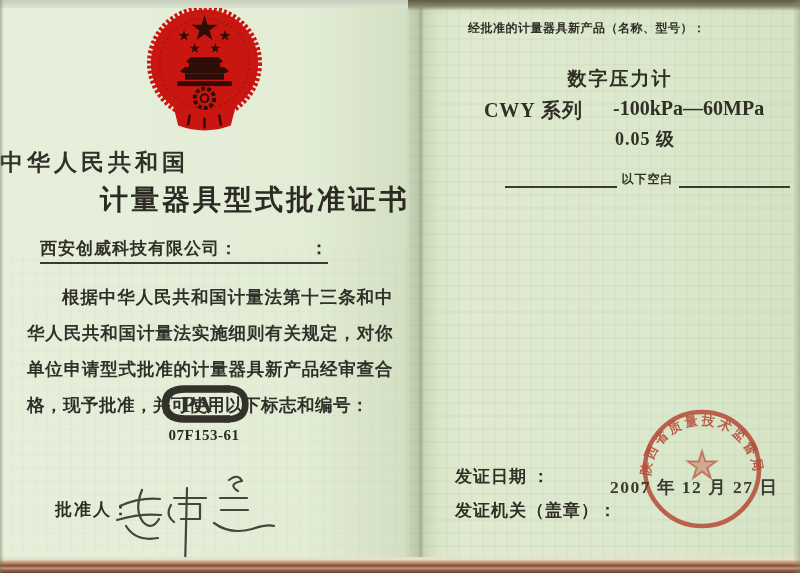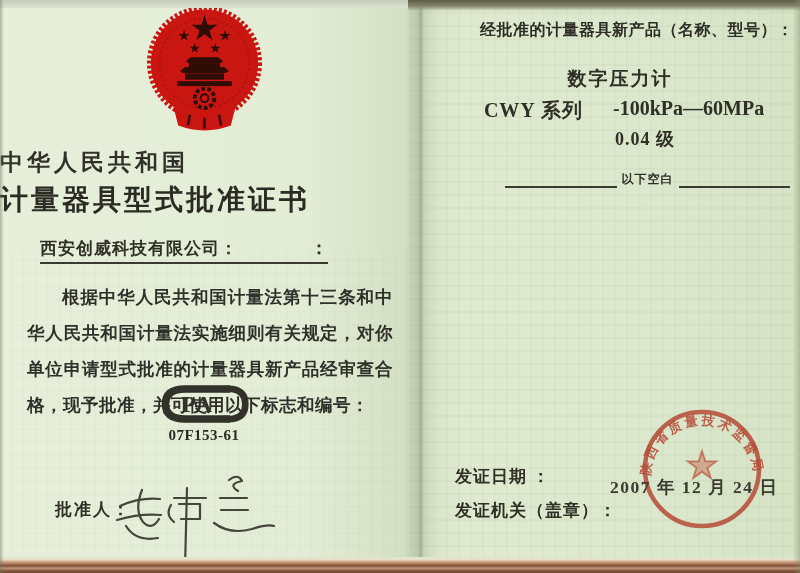--- a/index.html
+++ b/index.html
@@ -24,37 +24,37 @@
   .edge-bottom{left:0;top:557px;width:800px;height:16px;
     background:linear-gradient(180deg,#dfe5cc 0%,#e8e1c9 15%,#caa586 30%,#aa7153 45%,#7e4c38 55%,#c09878 70%,#8a5a42 85%,#6b4634 100%);}
   .edge-left{left:0;top:0;width:4px;height:573px;background:linear-gradient(90deg,rgba(110,120,95,.5),rgba(110,120,95,0));}
   .edge-right{left:793px;top:0;width:7px;height:573px;background:linear-gradient(90deg,rgba(130,140,105,0),rgba(130,140,105,.45));}
   .fold{left:405px;top:0;width:30px;height:573px;
     background:linear-gradient(90deg,rgba(110,125,90,0),rgba(110,125,90,.28) 45%,rgba(88,102,70,.42) 52%,rgba(110,125,90,.14) 62%,rgba(110,125,90,0));}
   
   .emblem{left:146px;top:2px;width:117px;height:133px;}
   .country{left:0;top:147px;width:410px;text-align:left;
     font-size:23px;font-weight:700;letter-spacing:4px;color:#31312a;}
-  .cert-title{left:0;top:181px;width:410px;text-align:left;
+  .cert-title{left:0;top:181px;width:410px;text-align:right;
     font-size:28px;font-weight:700;letter-spacing:3px;color:#2b2b24;}
   .addressee-row{left:40px;top:236px;width:288px;display:flex;
     justify-content:space-between;align-items:center;
     border-bottom:2px solid #3a3a30;padding-bottom:2px;}
   .addressee-row .name{font-size:17px;font-weight:700;letter-spacing:1px;}
   .addressee-row .tail{font-size:18px;font-weight:700;}
   .body-par{left:27px;top:279px;width:366px;font-size:17.5px;font-weight:700;
     line-height:36px;text-align:justify;text-indent:2em;letter-spacing:.5px;color:#30302a;}
   .cpa{left:157px;top:381px;width:94px;height:46px;}
   .cpa-num{left:138px;top:427px;width:132px;text-align:center;
     font-size:15px;font-weight:700;letter-spacing:.5px;color:#2b2b24;}
   .approver{left:55px;top:498px;font-size:17px;font-weight:700;letter-spacing:2px;}
   .signature{left:108px;top:468px;width:170px;height:105px;}
   
-  .r-header{left:468px;top:20px;width:320px;font-size:16px;font-weight:700;
-    letter-spacing:.5px;color:#2e2e26;margin-left:12px;}
+  .r-header{left:468px;top:20px;width:320px;font-size:12px;font-weight:700;
+    letter-spacing:.5px;color:#2e2e26;}
   .product{left:430px;top:66px;width:380px;text-align:center;
     font-size:19px;font-weight:700;letter-spacing:2px;}
   .model-row{left:420px;top:97px;width:380px;display:flex;
     justify-content:center;gap:30px;font-size:20px;font-weight:700;padding-left:14px;}
   .model-row .series{letter-spacing:1px;}
   .acc{left:565px;top:127px;width:160px;text-align:center;
     font-size:18px;font-weight:700;letter-spacing:1px;}
   .blank-row{left:505px;top:150px;width:285px;height:14px;display:flex;align-items:flex-end;margin-top:24px;}
   .blank-line{flex:1;border-bottom:2px solid #3a3a30;height:12px;}
   .blank-note{font-size:12px;font-weight:700;padding:0 5px;letter-spacing:1px;}
@@ -147,31 +147,31 @@
 
     <div class="abs r-header">经批准的计量器具新产品（名称、型号）：</div>
 
     <div class="abs product">数字压力计</div>
 
     <div class="abs model-row">
       <span class="series">CWY 系列</span>
       <span class="range">-100kPa—60MPa</span>
     </div>
 
-    <div class="abs acc">0.04 级</div>
+    <div class="abs acc">0.05 级</div>
 
     <div class="abs blank-row">
       <span class="blank-line"></span>
       <span class="blank-note">以下空白</span>
       <span class="blank-line"></span>
     </div>
 
     <div class="abs date-label">发证日期 ：</div>
     <div class="abs authority-label">发证机关（盖章）：</div>
-    <div class="abs date-value">2007 年 12 月 24 日</div>
+    <div class="abs date-value">2007 年 12 月 27 日</div>
 
     <svg class="abs seal" viewBox="0 0 130 130">
       <defs>
         <path id="sealArc" d="M14,83 A52,52 0 1 1 116,83" fill="none"></path>
       </defs>
       <circle cx="65" cy="65" r="57" fill="none" stroke="rgba(178,58,40,.85)" stroke-width="4.5"></circle>
       <path d="M0,-1 L0.224,-0.309 0.951,-0.309 0.363,0.118 0.588,0.809 0,0.382 -0.588,0.809 -0.363,0.118 -0.951,-0.309 -0.224,-0.309 Z" transform="translate(65,62) scale(15)" fill="rgba(190,85,62,.45)" stroke="rgba(178,58,40,.65)" stroke-width="0.12"></path>
       <text font-size="13" font-weight="bold" fill="rgba(178,58,40,.88)" letter-spacing="3" font-family="'Liberation Serif','DejaVu Serif',serif">
         <textPath href="#sealArc" startOffset="6%">陕西省质量技术监督局</textPath>
       </text>

